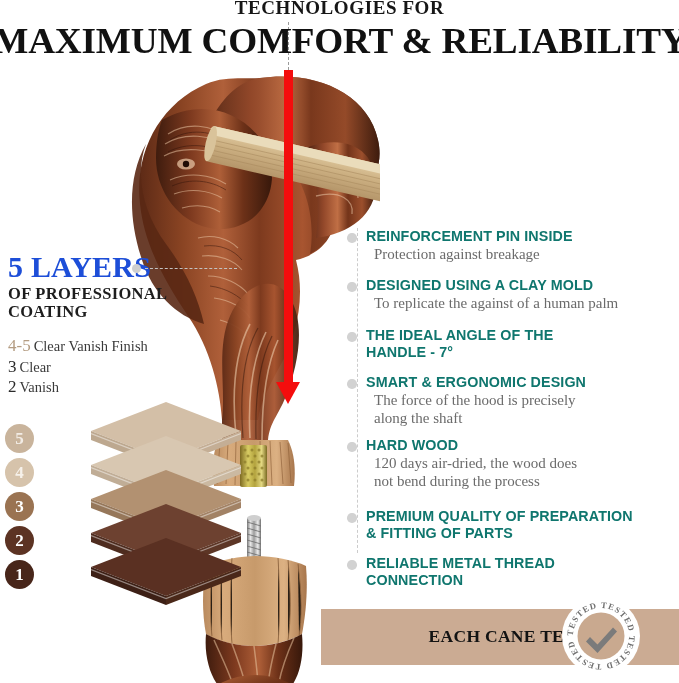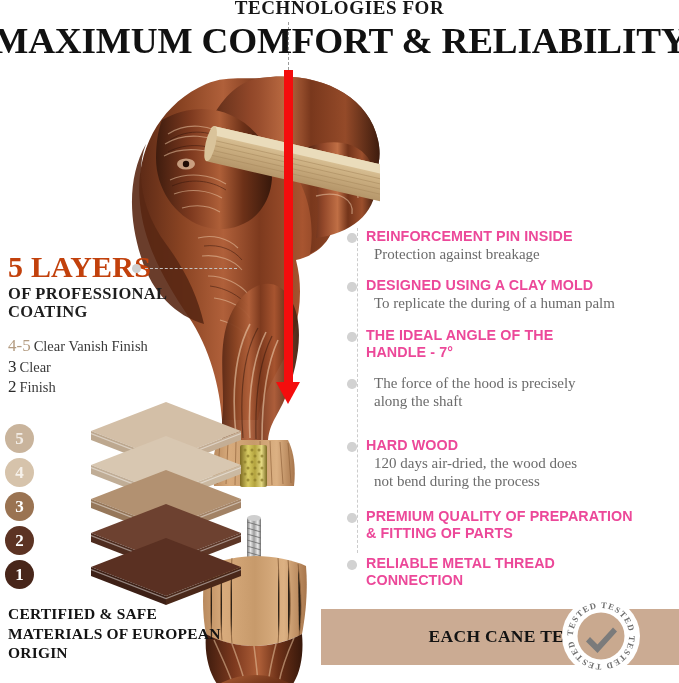--- a/index.html
+++ b/index.html
@@ -32,21 +32,21 @@
             background:#f40d0d; z-index:14; }
   .redhead{ position:absolute; left:276px; top:382px; width:0; height:0; z-index:14;
             border-left:12.5px solid transparent; border-right:12.5px solid transparent;
             border-top:22px solid #f40d0d; }
   .redtop{ position:absolute; left:288px; top:22px; width:1px; height:48px;
            border-left:1px dashed #9a9a9a; z-index:13;}
 
   
   .left{ position:absolute; left:8px; top:252px; width:230px; z-index:20; }
   .l-title{ font-family:"Liberation Serif", serif; font-weight:700;
-            font-size:30px; line-height:30px; letter-spacing:.2px; color:#c2410c; }
+            font-size:30px; line-height:30px; letter-spacing:.2px; color:#1d4ed8; }
   .l-sub{ font-family:"Liberation Serif", serif; font-weight:700;
           font-size:16.5px; line-height:17.5px; letter-spacing:.3px;
           color:#1d1d1d; margin-top:3px; }
   .l-list{ margin-top:16px; }
   .l-row{ font-family:"Liberation Serif", serif; font-size:14.5px;
           line-height:20.5px; color:#3a3a3a; white-space:nowrap; }
   .l-num{ font-size:17px; font-weight:400; color:#2a2a2a; margin-right:3px;
           font-family:"Liberation Serif", serif; }
   .l-num.pale{ color:#b49c82; }
 
@@ -74,21 +74,21 @@
     font-size:15.5px; line-height:19.5px; letter-spacing:.2px; color:#131313;
   }
 
   
   .rail{ position:absolute; left:356.5px; top:228px; height:325px; width:0;
          border-left:1.6px dashed #cccccc; z-index:18; }
   .feat{ position:absolute; left:366px; z-index:22; width:312px; }
   .feat .bul{ position:absolute; left:-19px; top:5px; width:9.5px; height:9.5px;
               border-radius:50%; background:#d2d2d2; }
   .f-title{ font-family:"Liberation Sans", sans-serif; font-weight:700;
-            font-size:14.3px; line-height:17px; letter-spacing:.1px; color:#ec4899;
+            font-size:14.3px; line-height:17px; letter-spacing:.1px; color:#0f766e;
             white-space:pre-line; }
   .f-desc{ font-family:"Liberation Serif", serif; font-weight:400;
            font-size:15px; line-height:17.5px; color:#6b6b6b; white-space:pre-line;
            margin-top:1px;margin-left:8px; }
 
   
   .banner{ position:absolute; left:321px; top:609px; width:358px; height:56px;
            background:#cbab93; z-index:10; }
   .banner-label{
     position:absolute; left:321px; top:626px; width:290px; text-align:right;
@@ -331,21 +331,21 @@
     <div class="l-sub">OF PROFESSIONAL
 COATING</div>
     <div class="l-list">
       <div class="l-row">
         <span class="l-num pale">4-5</span><span>Clear Vanish Finish</span>
       </div>
       <div class="l-row">
         <span class="l-num">3</span><span>Clear</span>
       </div>
       <div class="l-row">
-        <span class="l-num">2</span><span>Finish</span>
+        <span class="l-num">2</span><span>Vanish</span>
       </div>
     </div>
   </div>
 
   <div class="leader">
     <span class="dot"></span>
     <span class="ln"></span>
   </div>
 
   <div class="stack">
@@ -379,43 +379,41 @@
       <div class="badge" style="top: 130px; background: rgb(92, 51, 35); color: rgb(255, 255, 255);">2</div>
       <svg width="156" height="71" class="slab" style="left: 86px; top: 142px;">
         <polygon points="75,0 150,29 75,58 0,29" fill="#5a3022"></polygon>
         <polygon points="0,29 75,58 75,67 0,38" fill="#3d2016"></polygon>
         <polygon points="75,58 150,29 150,38 75,67" fill="#4a2819"></polygon>
         <polyline points="0,31.5 75,60.5 150,31.5" fill="none" stroke="#ffffff" stroke-opacity="0.45" stroke-width="1.2"></polyline>
       </svg>
       <div class="badge" style="top: 164px; background: rgb(72, 38, 26); color: rgb(255, 255, 255);">1</div>
     </div>
 
-  <div class="certified">CERTIFIED &amp; SAFE
-MATERIALS OF EUROPEAN
-ORIGIN</div>
 
   <div class="rail"></div>
   <div id="features">
       <div class="feat" style="top: 228px;">
         <span class="bul" style="background: rgb(210, 210, 210);"></span>
         <div class="f-title">REINFORCEMENT PIN INSIDE</div>
         <div class="f-desc">Protection against breakage</div>
       </div>
       <div class="feat" style="top: 277px;">
         <span class="bul" style="background: rgb(210, 210, 210);"></span>
         <div class="f-title">DESIGNED USING A CLAY MOLD</div>
-        <div class="f-desc">To replicate the during of a human palm</div>
+        <div class="f-desc">To replicate the against of a human palm</div>
       </div>
       <div class="feat" style="top: 327px;">
         <span class="bul" style="background: rgb(210, 210, 210);"></span>
         <div class="f-title">THE IDEAL ANGLE OF THE
 HANDLE - 7°</div>
       </div>
       <div class="feat" style="top: 374px;">
         <span class="bul" style="background: rgb(210, 210, 210);"></span>
+        <div class="f-title">SMART &amp; ERGONOMIC DESIGN</div>
         <div class="f-desc">The force of the hood is precisely
 along the shaft</div>
       </div>
       <div class="feat" style="top: 437px;">
         <span class="bul" style="background: rgb(210, 210, 210);"></span>
         <div class="f-title">HARD WOOD</div>
         <div class="f-desc">120 days air-dried, the wood does
 not bend during the process</div>
       </div>
       <div class="feat" style="top: 508px;">

